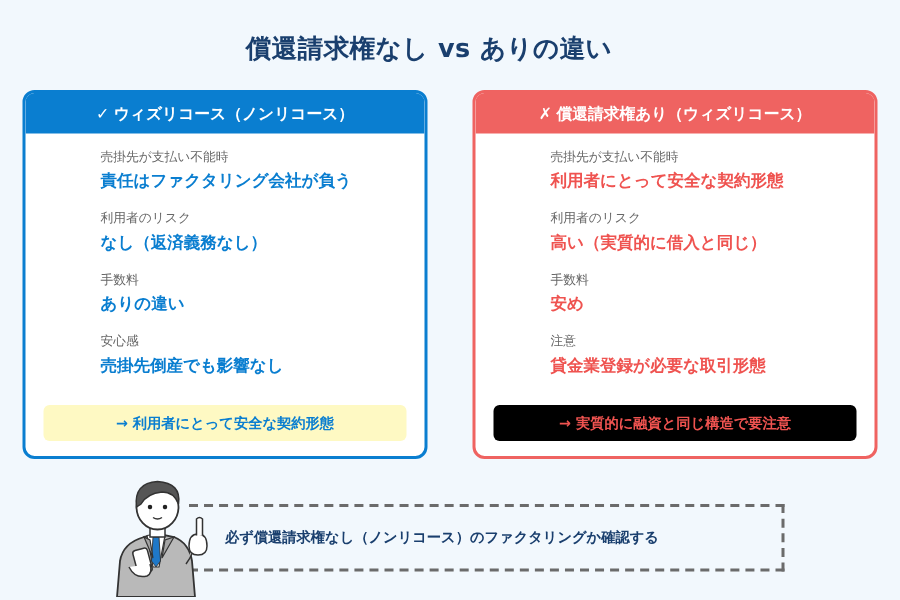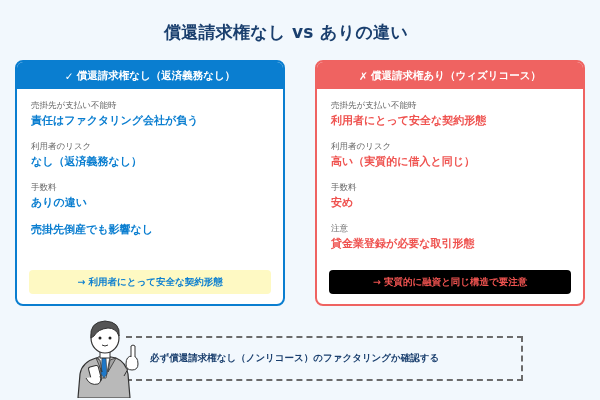--- a/index.html
+++ b/index.html
@@ -27,21 +27,21 @@
   .card.right { left: 315px; border-color: #ef6361; }
   .card-header {
     height: 27px;
     color: #ffffff;
     font-size: 10.5px; font-weight: bold;
     display: flex; align-items: center; justify-content: center;
     gap: 3px;
   }
   .left .card-header { background: #0a7ed0; }
   .right .card-header { background: #ef6361; }
-  .card-body { padding: 10px 14px 0 14px; }
+  .card-body { padding: 10px 14px 0 14px; margin-left: 36px; }
   .row { margin-bottom: 11px; }
   .row-label {
     font-size: 8.5px; color: #666666; line-height: 12px;
   }
   .row-value {
     font-size: 11px; font-weight: bold; line-height: 16px; margin-top: 2px;
   }
   .left .row-value { color: #0a7ed0; }
   .right .row-value { color: #ef5350; }
   .note {
@@ -66,36 +66,37 @@
   }
 </style>
 </head>
 <body>
 
 <div class="title">償還請求権なし vs ありの違い</div>
 
 <div class="card left">
   <div class="card-header">
     <span>✓</span>
-    <span>償還請求権なし（返済義務なし）</span>
+    <span>ウィズリコース（ノンリコース）</span>
   </div>
   <div class="card-body">
     <div class="row">
       <div class="row-label">売掛先が支払い不能時</div>
       <div class="row-value">責任はファクタリング会社が負う</div>
     </div>
     <div class="row">
       <div class="row-label">利用者のリスク</div>
       <div class="row-value">なし（返済義務なし）</div>
     </div>
     <div class="row">
       <div class="row-label">手数料</div>
       <div class="row-value">ありの違い</div>
     </div>
     <div class="row">
+      <div class="row-label">安心感</div>
       <div class="row-value">売掛先倒産でも影響なし</div>
     </div>
   </div>
   <div class="note">→ 利用者にとって安全な契約形態</div>
 </div>
 
 <div class="card right">
   <div class="card-header">
     <span>✗</span>
     <span>償還請求権あり（ウィズリコース）</span>

